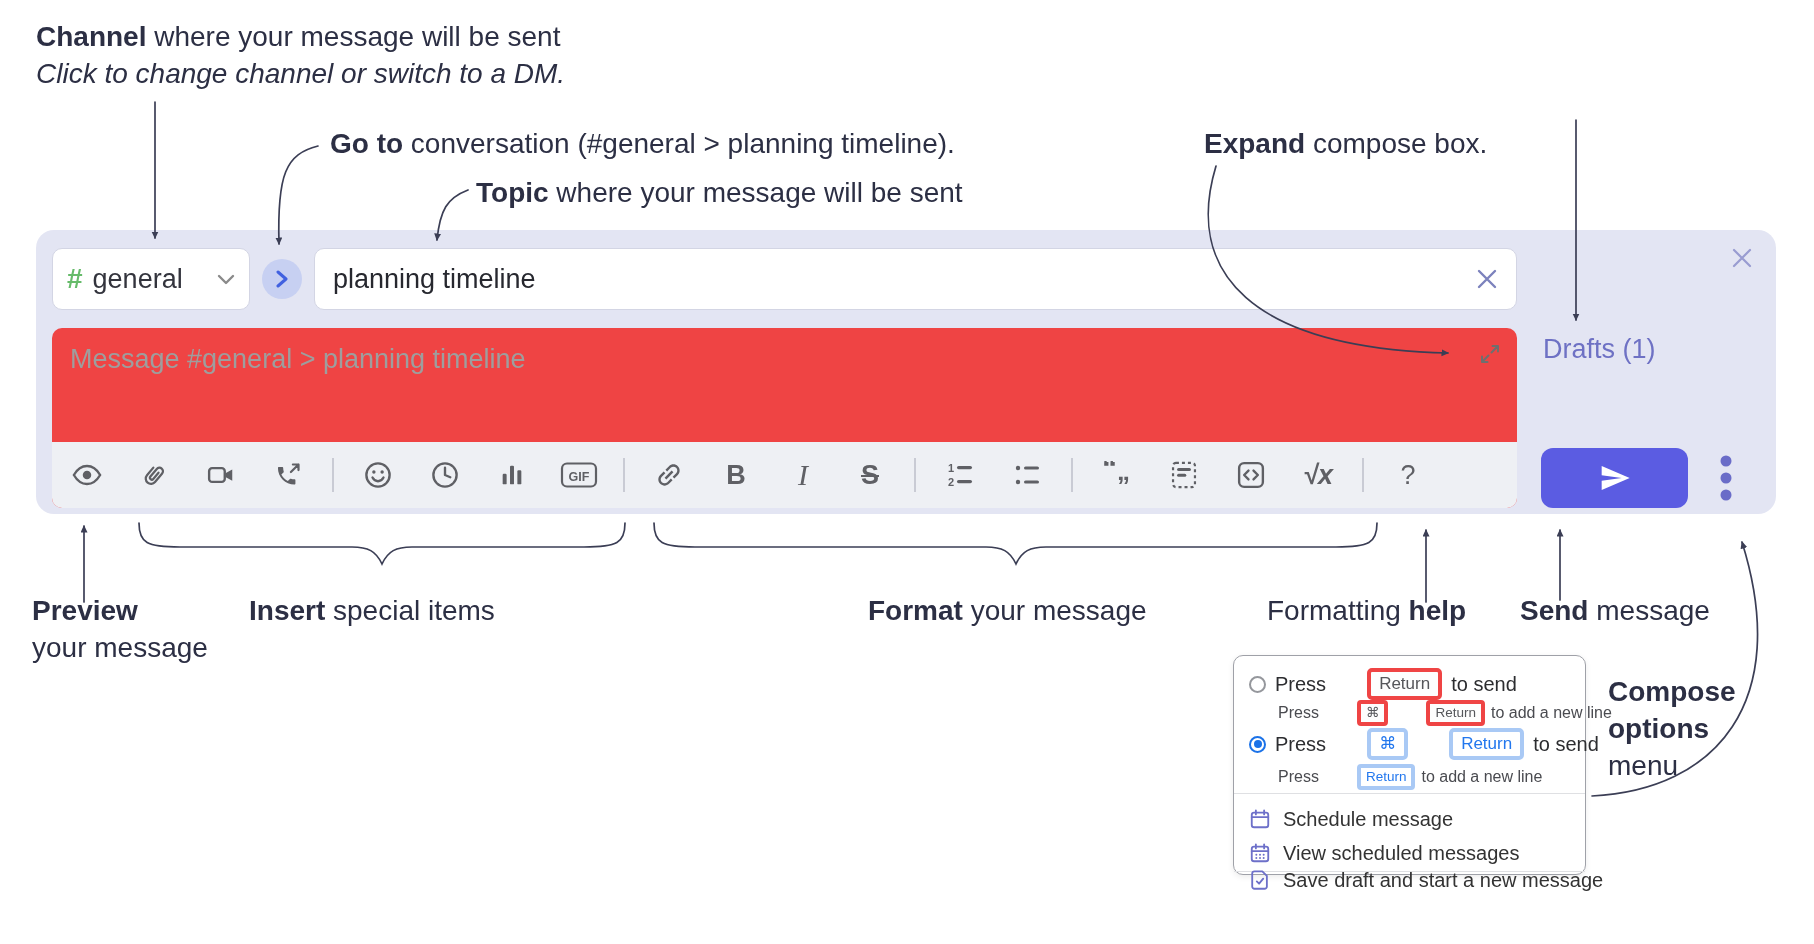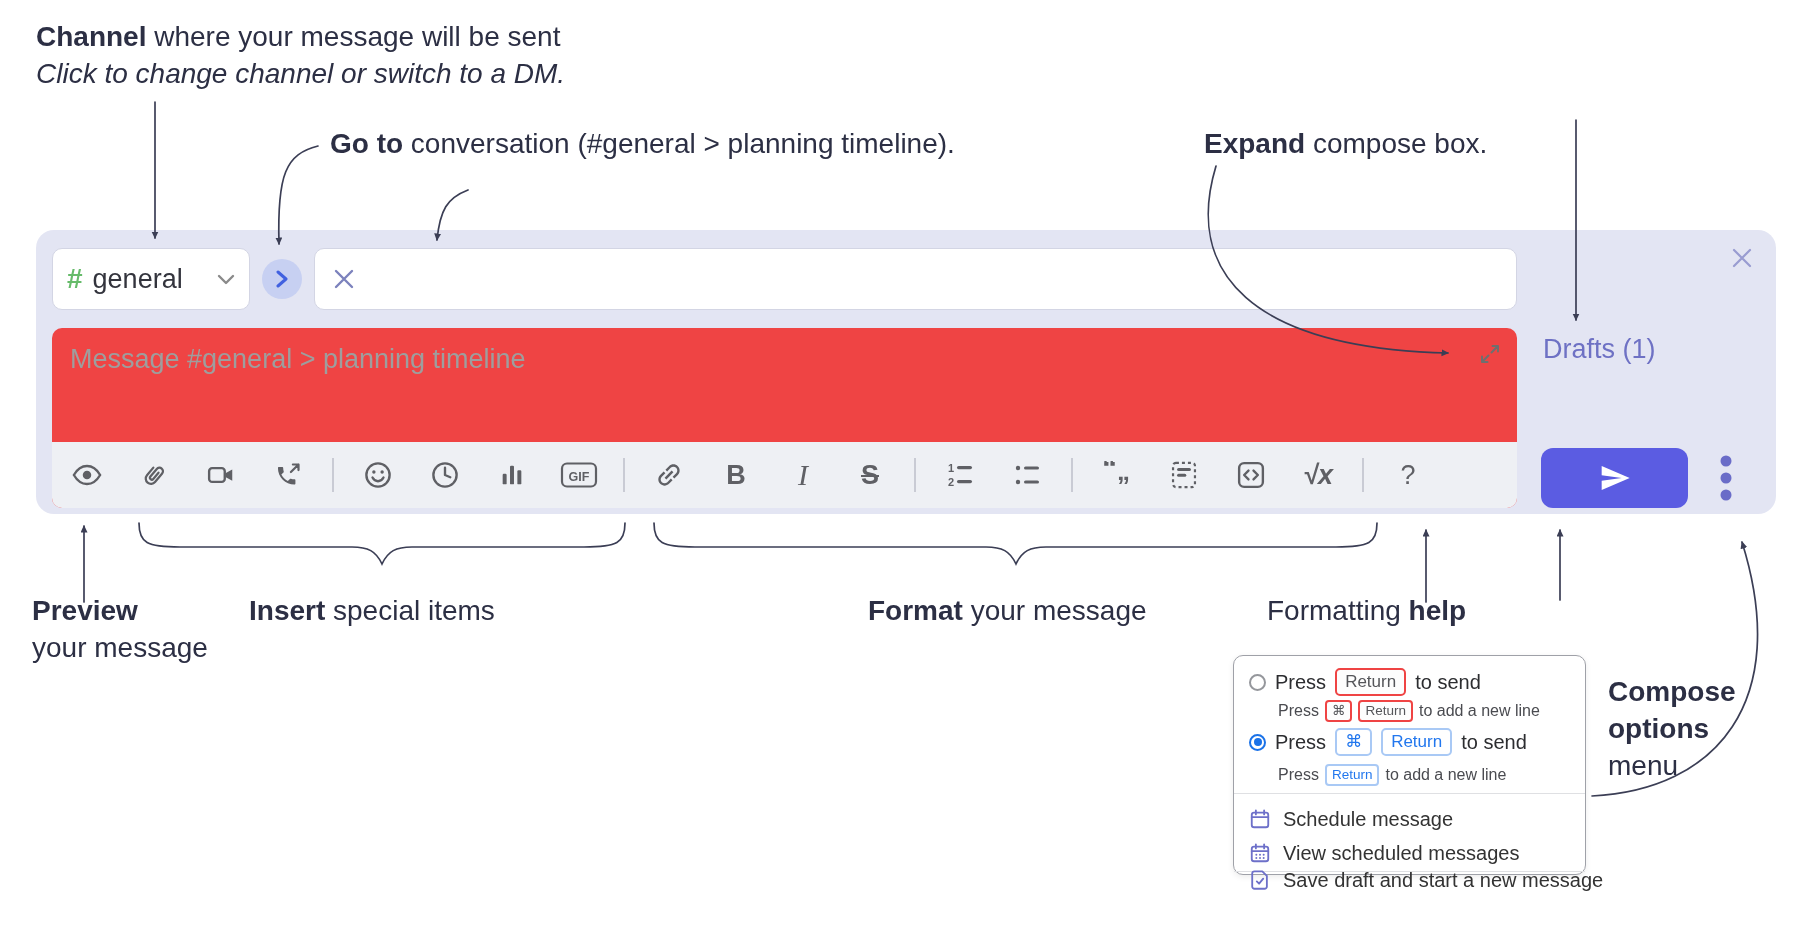--- a/index.html
+++ b/index.html
@@ -50,22 +50,22 @@
              padding:0;cursor:pointer;}
   
   .options-menu{position:absolute;left:1233px;top:655px;width:353px;height:220px;background:#fff;
                 border:1.6px solid #9fa1a8;border-radius:10px;box-sizing:border-box;
                 box-shadow:0 2px 6px rgba(0,0,0,.08);}
   .opt-row{position:absolute;left:15px;display:flex;align-items:center;gap:9px;font-size:20px;color:#2c2d30;white-space:nowrap;}
   .opt-sub{position:absolute;left:44px;display:flex;align-items:center;gap:6px;font-size:16px;color:#4a4b50;white-space:nowrap;}
   .radio{width:17px;height:17px;border-radius:50%;border:2px solid #95979c;box-sizing:border-box;flex:0 0 auto;}
   .radio.sel{border-color:#1b72e8;position:relative;}
   .radio.sel::after{content:"";position:absolute;left:2.5px;top:2.5px;width:8px;height:8px;border-radius:50%;background:#1b72e8;}
-  .key{display:inline-block;border:2px solid #ef4444;border-radius:5px;background:#fdfdfd;
-       padding:1px 8px 2px;font-size:17px;color:#55565a;line-height:21px;}
+  .key{display:inline-block;border:4px solid #ef4444;border-radius:5px;background:#fdfdfd;
+       padding:1px 8px 2px;font-size:17px;color:#55565a;line-height:21px;margin-left:32px;}
   .key.small{font-size:13.5px;padding:0 5px 1px;line-height:17px;border-radius:4px;}
   .key.blue{border-color:#a9c9f5;color:#2277ee;background:#fff;}
   .menu-sep{position:absolute;left:0;width:100%;height:1px;background:#dfe0e3;}
   .menu-item{position:absolute;left:15px;display:flex;align-items:center;gap:12px;font-size:20px;color:#333;
              white-space:nowrap;cursor:pointer;background:transparent;border:none;padding:0;font-family:"Liberation Sans",sans-serif;}
   
   .overlay{position:absolute;left:0;top:0;z-index:50;pointer-events:none;}
 </style>
 </head>
 <body>
@@ -74,20 +74,23 @@
 
   <div class="ann" style="left:36px;top:18px">
     <div><b>Channel</b><span> where your message will be sent</span></div>
     <div class="it">Click to change channel or switch to a DM.</div>
   </div>
 
   <div class="ann" style="left:330px;top:125px">
     <b>Go to</b><span> conversation (#general &gt; planning timeline).</span>
   </div>
 
+  <div class="ann" style="left:476px;top:174px">
+    <b>Topic</b><span> where your message will be sent</span>
+  </div>
 
   <div class="ann" style="left:1204px;top:125px">
     <b>Expand</b><span> compose box.</span>
   </div>
 
 
   <div class="ann" style="left:249px;top:592px">
     <b>Insert</b><span> special items</span>
   </div>
 
@@ -97,20 +100,23 @@
   </div>
 
   <div class="ann" style="left:1267px;top:592px">
     <span>Formatting </span><b>help</b>
   </div>
 
   <div class="ann" style="left:868px;top:592px">
     <b>Format</b><span> your message</span>
   </div>
 
+  <div class="ann" style="left:1520px;top:592px">
+    <b>Send</b><span> message</span>
+  </div>
 
   <div class="ann" style="left:1608px;top:673px">
     <div><b>Compose</b></div>
     <div><b>options</b></div>
     <div>menu</div>
   </div>
 
   <div class="compose-box">
 
     <div class="channel-btn">
@@ -121,20 +127,21 @@
       </svg>
     </div>
 
     <button class="go-btn">
       <svg width="14" height="18" viewBox="0 0 14 18">
         <path d="M3 2 L11 9 L3 16" fill="none" stroke="#4161e0" stroke-width="3" stroke-linecap="round" stroke-linejoin="round"></path>
       </svg>
     </button>
 
     <div class="topic-wrap">
+      <input type="text" value="planning timeline" style="">
       <svg width="26" height="26" viewBox="0 0 26 26" style="cursor:pointer">
         <path d="M5 5 L21 21 M21 5 L5 21" stroke="#7c82bd" stroke-width="2.4" stroke-linecap="round"></path>
       </svg>
     </div>
 
     <div class="msg-container">
       <textarea placeholder="Message #general &gt; planning timeline" style=""></textarea>
       <button class="expand-btn">
         <svg width="24" height="24" viewBox="0 0 24 24">
           <path d="M14.5 4 H20 V9.5 M20 4 L13.5 10.5 M9.5 20 H4 V14.5 M4 20 L10.5 13.5" fill="none" stroke="#6f6f6f" stroke-width="2" stroke-linecap="round" stroke-linejoin="round"></path>

